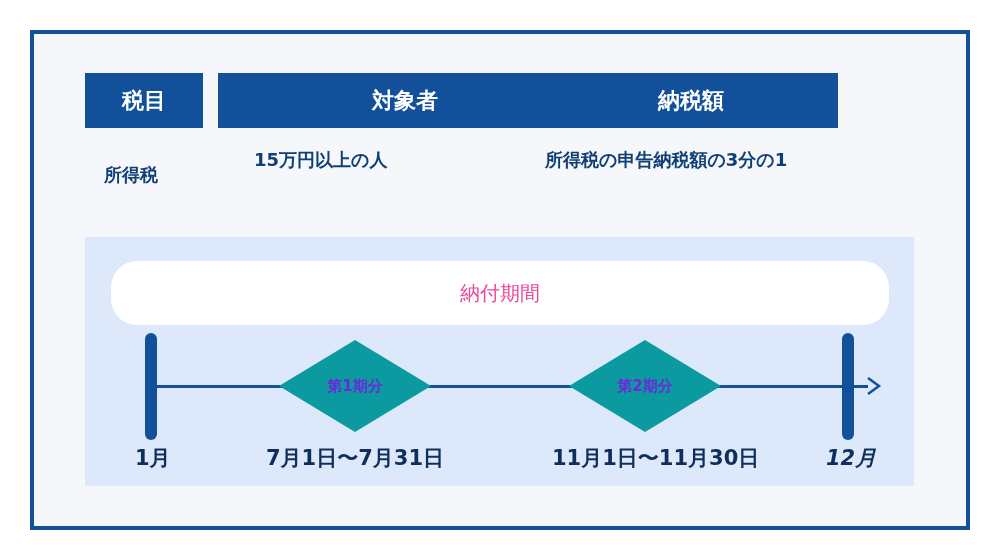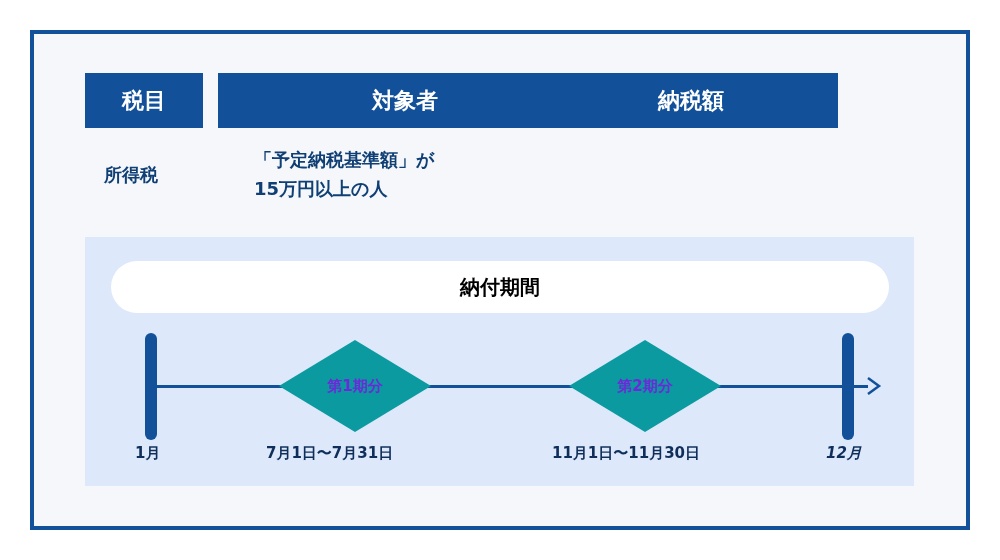--- a/index.html
+++ b/index.html
@@ -4,47 +4,47 @@
 <style>
   html, body { margin:0; padding:0; background:#ffffff; }
   body { width:1000px; height:560px; position:relative; overflow:hidden;
          font-family:"DejaVu Sans","Liberation Sans",sans-serif; }
   .frame { position:absolute; left:30px; top:30px; width:932px; height:492px;
            border:4px solid #12509a; background:#f5f7fa; }
   .hdr { position:absolute; top:73px; height:55px; background:#12509a; color:#fff;
          font-weight:bold; font-size:22px; display:flex; align-items:center; justify-content:center; }
   .cell { position:absolute; color:#0f3f74; font-weight:bold; font-size:18px; line-height:29px; }
   .panel { position:absolute; left:85px; top:237px; width:829px; height:249px; background:#dde8fb; }
-  .pill { position:absolute; left:111px; top:261px; width:778px; height:52px; background:#fff;
+  .pill { position:absolute; left:111px; top:261px; width:778px; height:64px; background:#fff;
           border-radius:26px; display:flex; align-items:center; justify-content:center;
-          color:#000000; font-weight:bold; font-size:20px; }
+          color:#ec4899; font-weight:normal; font-size:20px; }
   .bar { position:absolute; width:12px; background:#12509a; border-radius:6px; top:333px; height:107px; }
   .line { position:absolute; left:150px; top:385px; width:718px; height:3px; background:#12509a; }
   .arrow { position:absolute; left:866px; top:376px; }
   .diamond { position:absolute; top:340px; width:152px; height:92px; }
   .diamond svg { position:absolute; left:0; top:0; }
   .diamond span { position:absolute; left:0; right:0; top:0; bottom:0; display:flex;
                   align-items:center; justify-content:center; color:#6d28d9; font-weight:bold; font-size:15px; }
-  .lbl { position:absolute; top:444px; color:#0f2e5a; font-weight:bold; font-size:15px; white-space:nowrap; }
+  .lbl { position:absolute; top:444px; color:#0f2e5a; font-weight:bold; font-size:21px; white-space:nowrap; }
 </style>
 </head>
 <body>
 
 <div class="frame"></div>
 
 <div class="hdr" style="left:85px;width:118px;text-align:center;">税目</div>
 <div class="hdr" style="left:218px;width:310px;padding-left:32px;">対象者</div>
 <div class="hdr" style="left:544px;width:294px;">納税額</div>
 
 <div class="cell" style="left:104px;top:160px;">所得税</div>
 <div class="cell" style="left:254px;top:145px;">
-  <div>「予定納税基準額」が</div>
   <div>15万円以上の人</div>
 </div>
 <div class="cell" style="left:545px;top:145px;">
+  <div>所得税の申告納税額の3分の1</div>
 </div>
 
 <div class="panel"></div>
 <div class="pill">納付期間</div>
 
 <div class="line"></div>
 <div class="arrow">
   <svg width="16" height="20" viewBox="0 0 16 20">
       <polyline points="2,2 13,10 2,18" fill="none" stroke="#12509a" stroke-width="2.5"></polyline>
     </svg>

